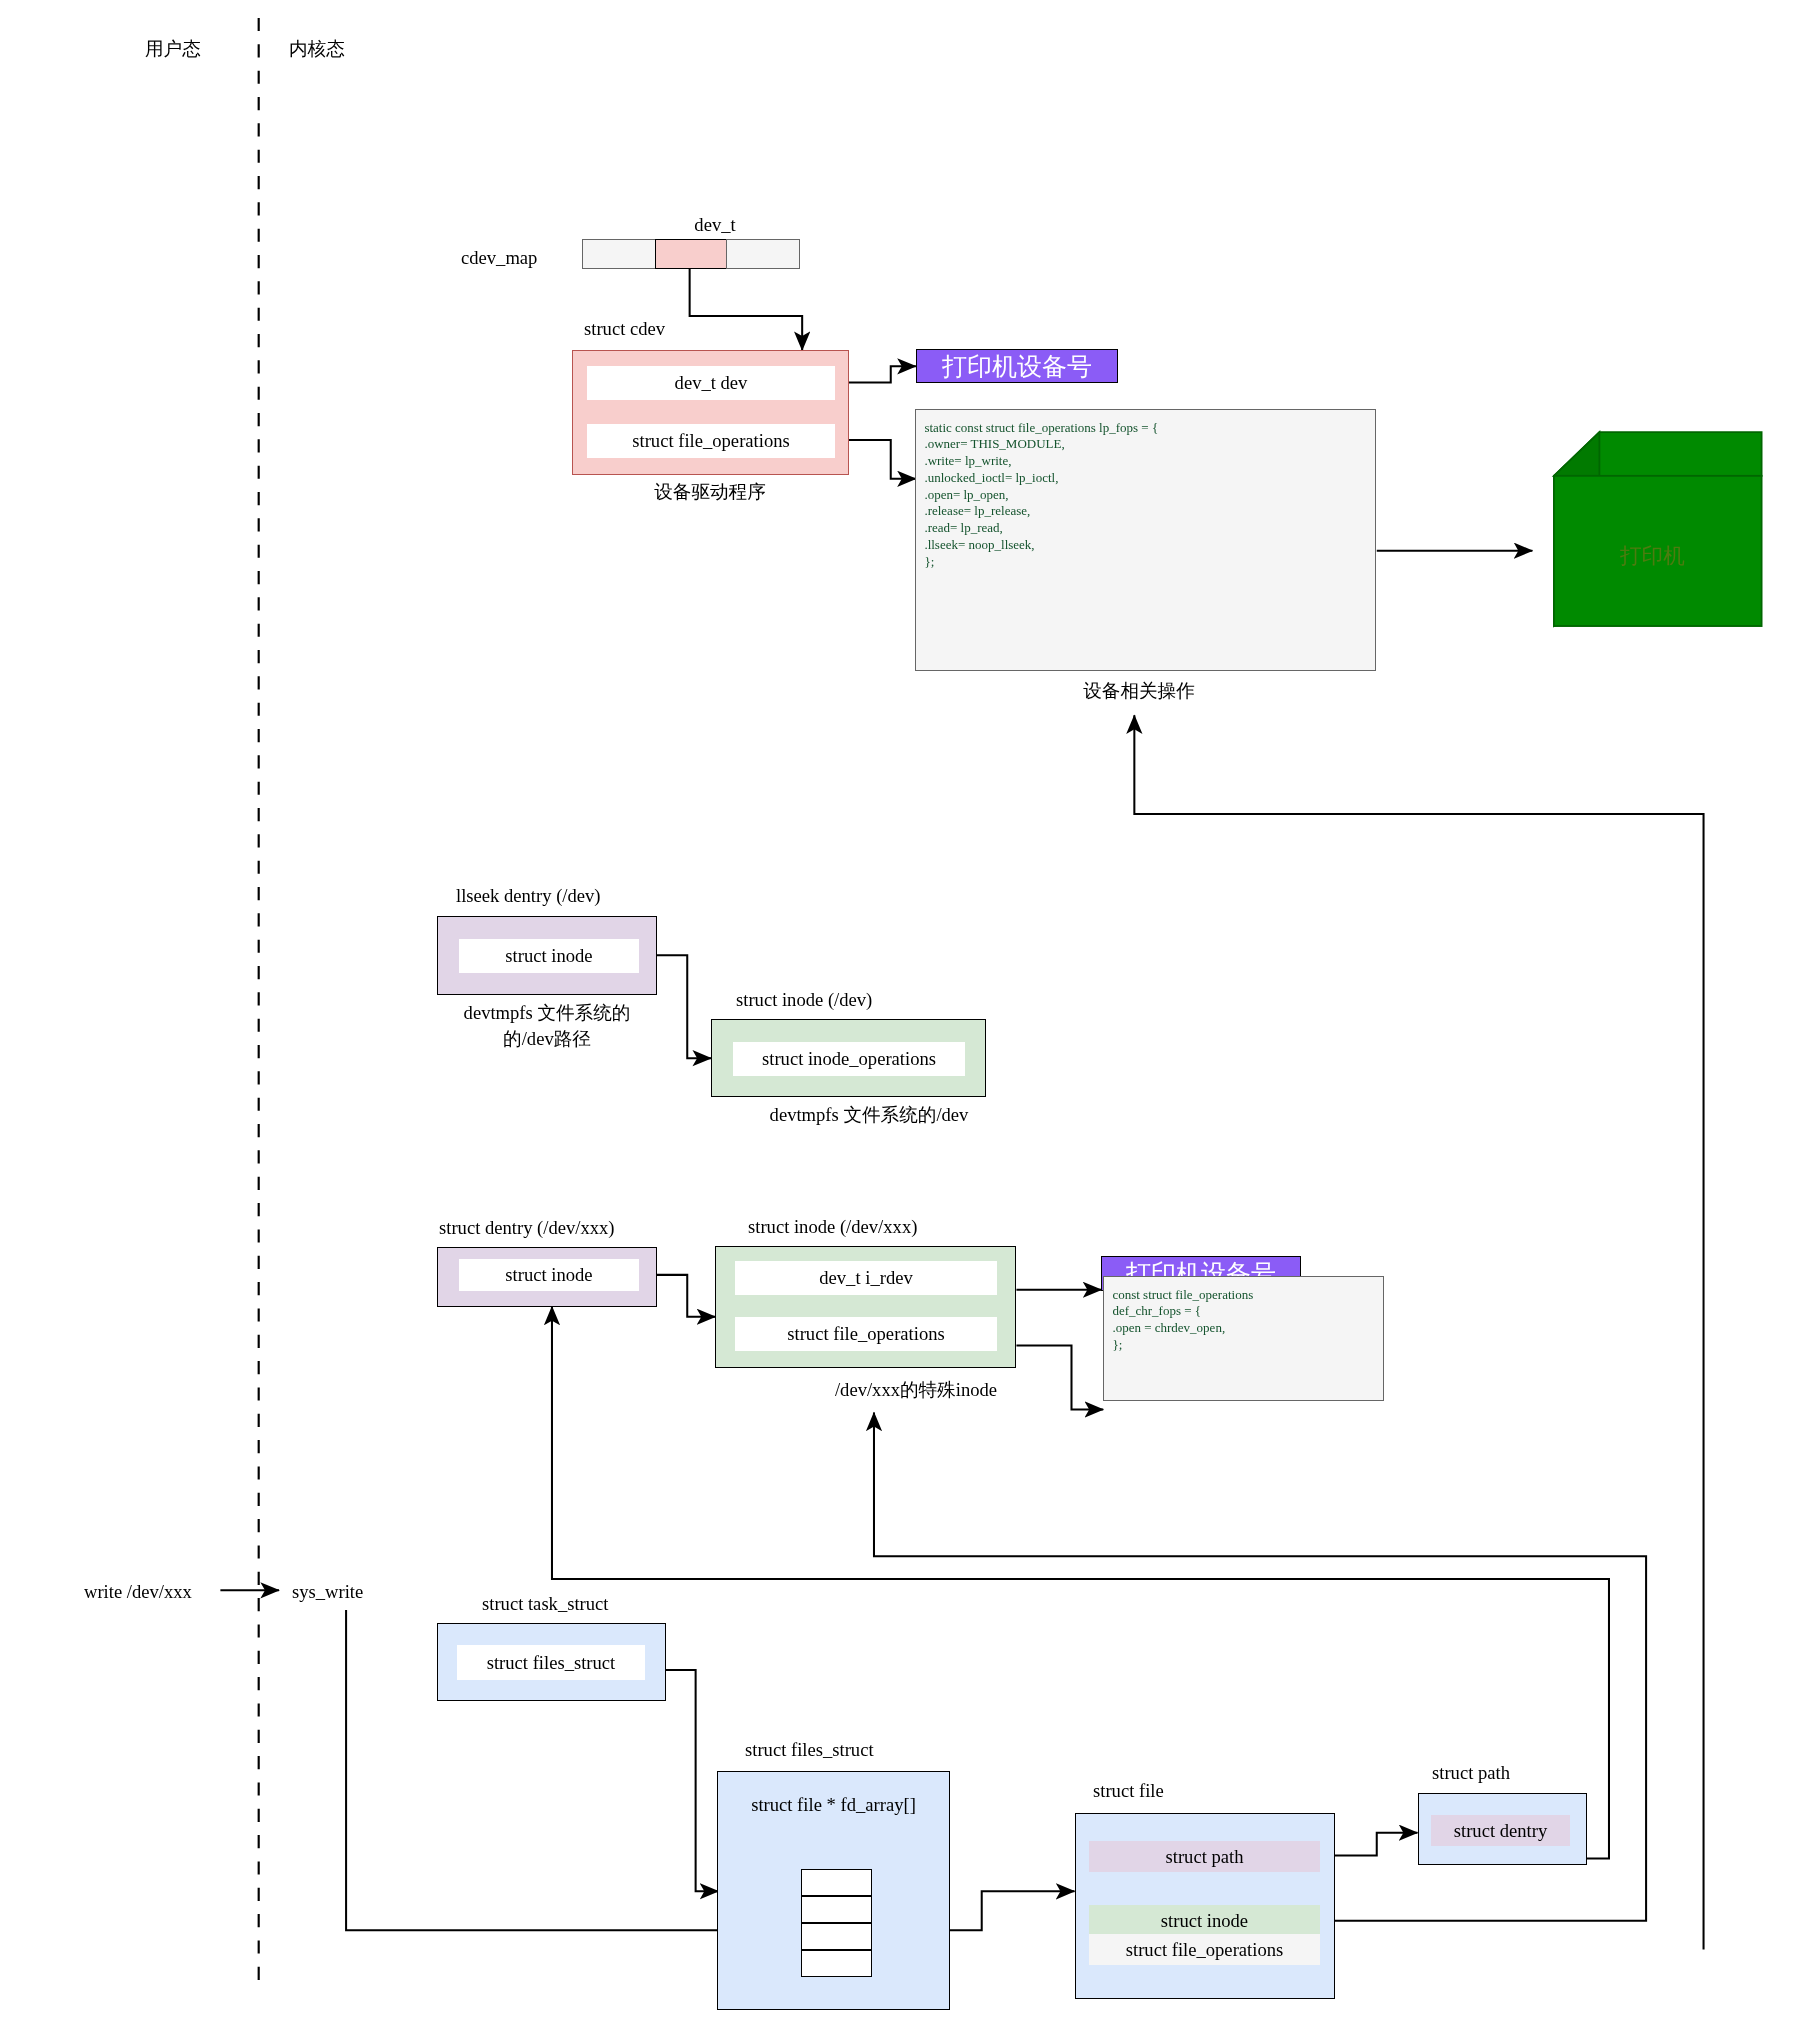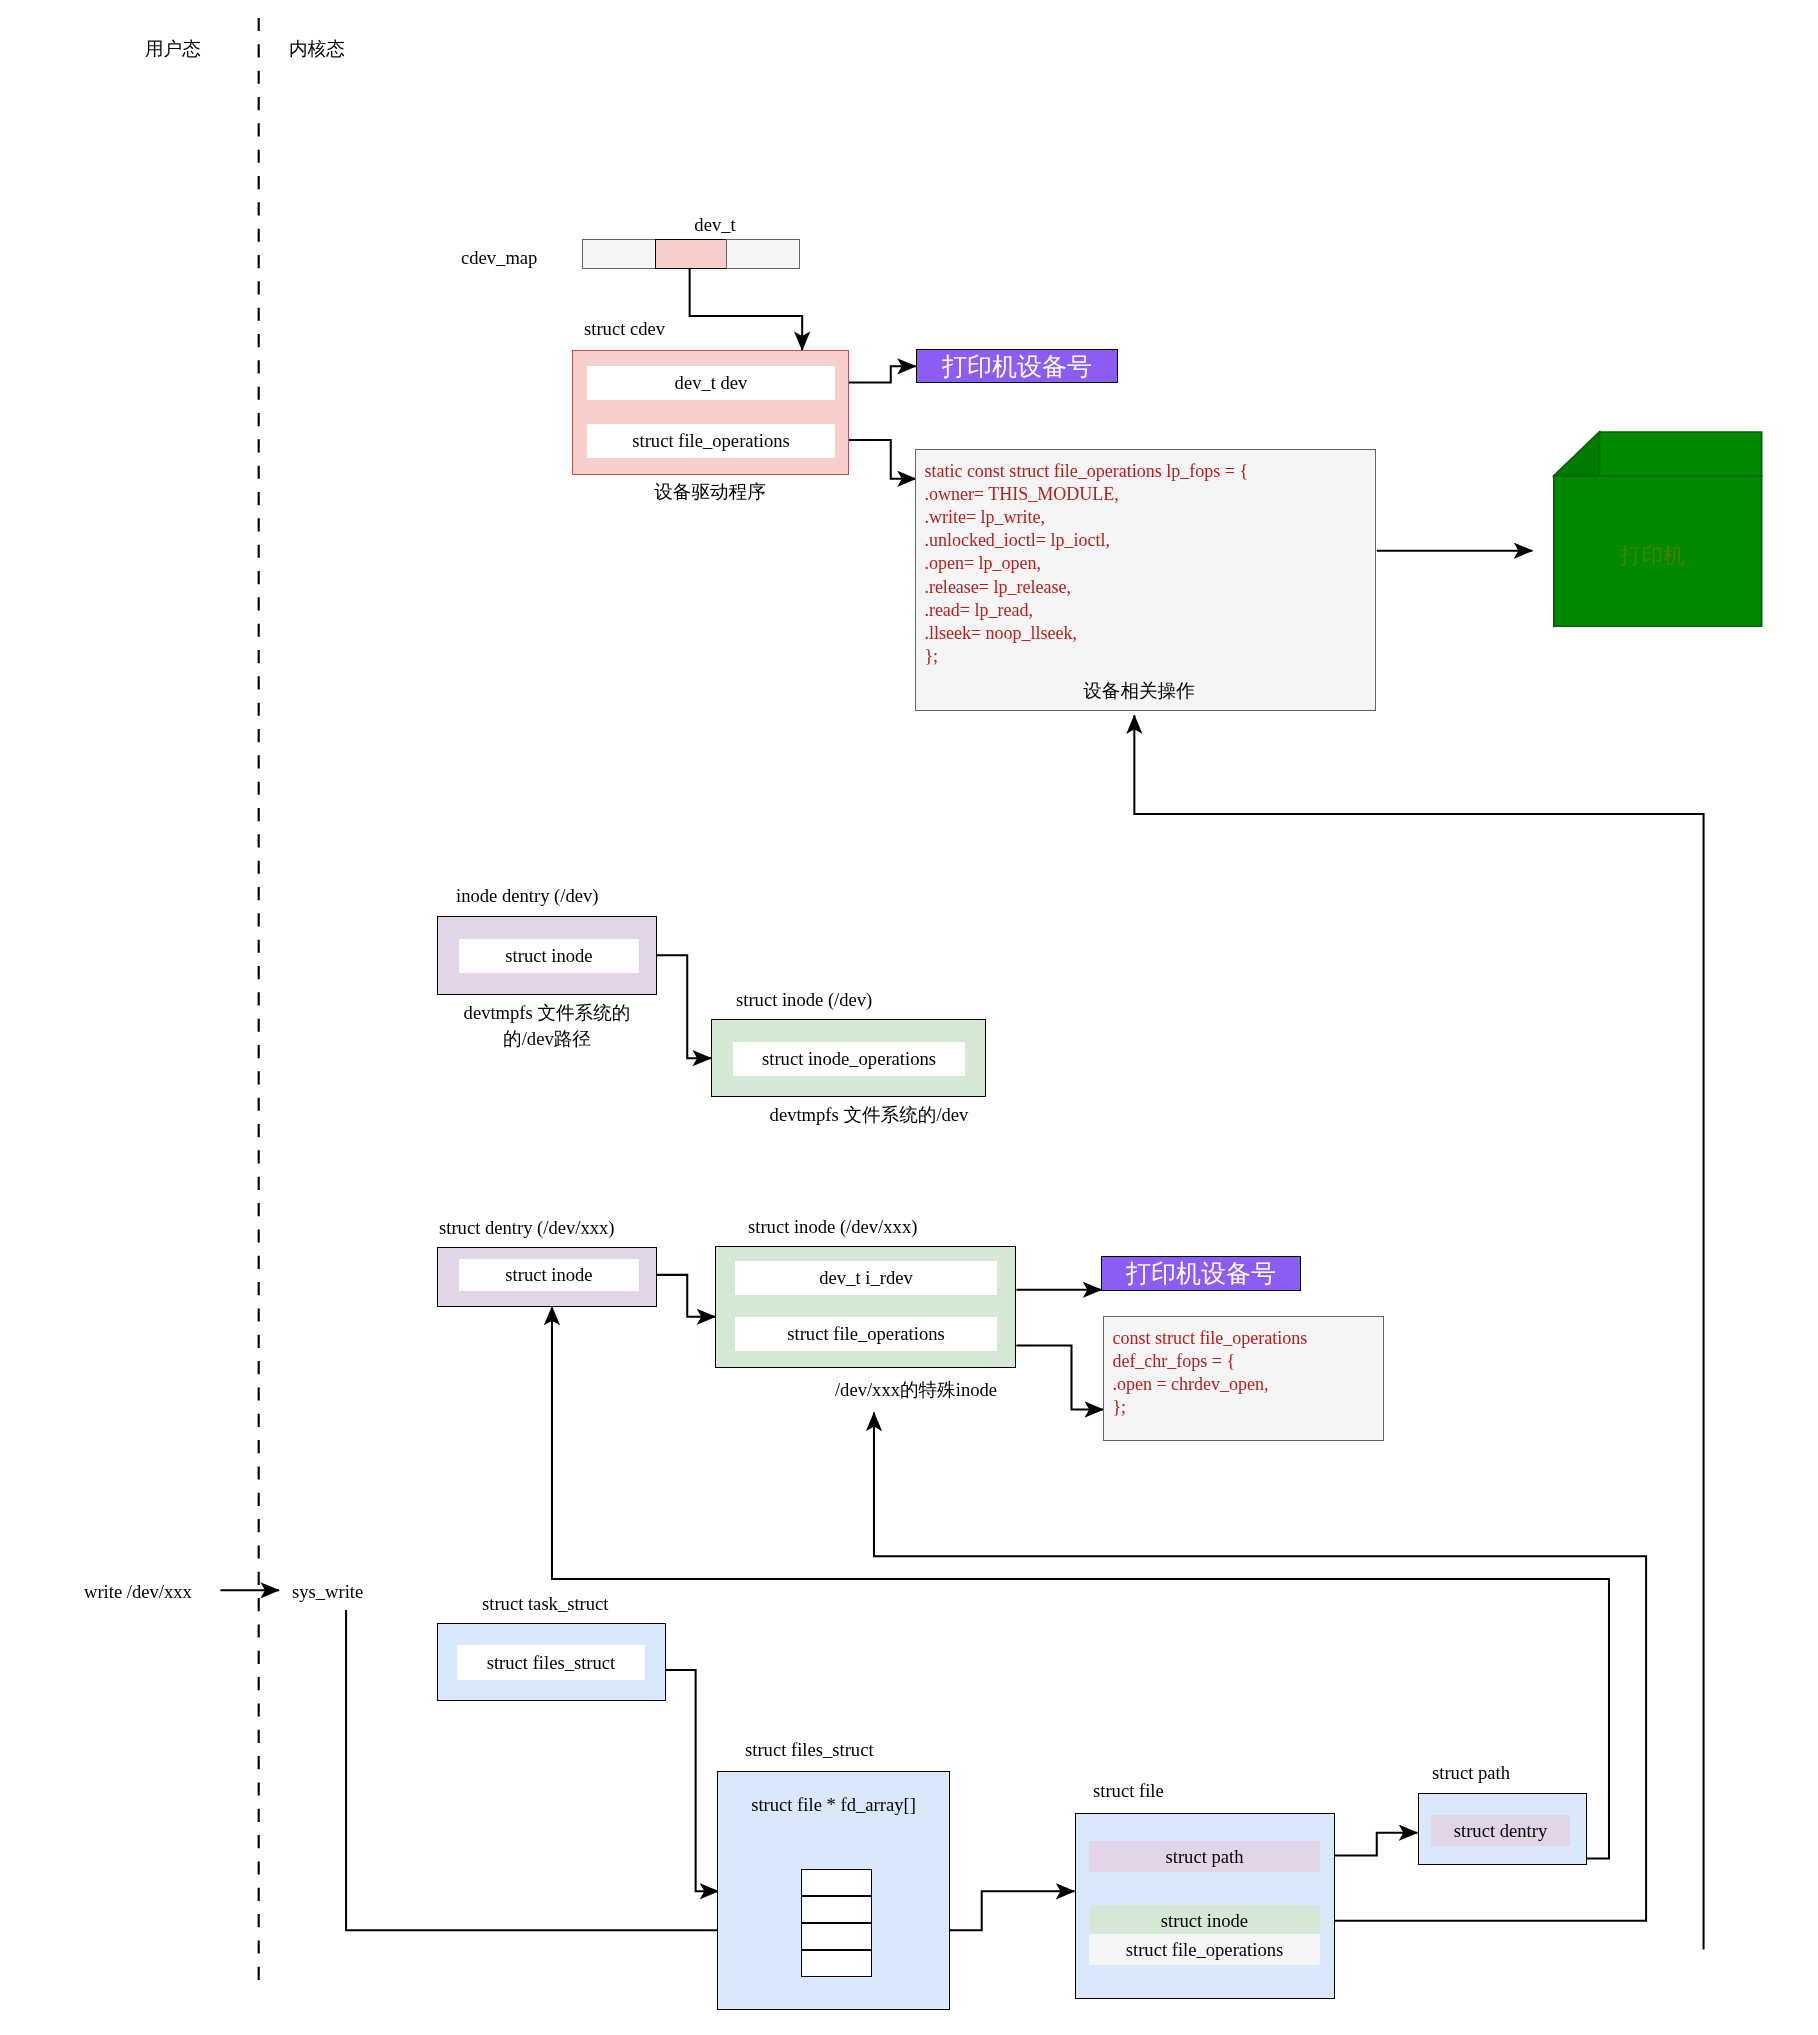--- a/index.html
+++ b/index.html
@@ -86,26 +86,25 @@
     justify-content: center;
     font-size: 25px;
     white-space: nowrap;
   }
 
   .code {
     position: absolute;
     box-sizing: border-box;
     background: #f5f5f5;
     border: 1.8px solid #666666;
-    font-size: 18px;
-    color: #b91c1c;
+    font-size: 13px;
+    color: #14532d;
     padding: 9.6px 7.2px 6px 8.4px;
     line-height: 1.29;
     white-space: pre;
-    margin-top: 40px;
   }
 
   .fdcell {
     position: absolute;
     box-sizing: border-box;
     border: 1.8px solid #000000;
     background: #ffffff;
   }
 
   .printer-label {
@@ -196,21 +195,21 @@
 
   <svg class="svg-layer" style="pointer-events:none;" viewBox="0 0 3037 3400" width="1818" height="2035">
     <g>
       <polygon points="2596,795 2672,722 2943,722 2943,795" fill="#008a00" stroke="#006600" stroke-width="3"></polygon>
       <polygon points="2596,795 2672,722 2672,1015 2596,1046" fill="#017a00" stroke="#006600" stroke-width="3"></polygon>
       <rect x="2596" y="795" width="347" height="251" fill="#008a00" stroke="#006600" stroke-width="3"></rect>
     </g>
   </svg>
   <div class="printer-label" style="left:1620px; top:541px;">打印机</div>
 
-  <div class="lbl" style="left:456px; top:884px;">inode dentry (/dev)</div>
+  <div class="lbl" style="left:456px; top:884px;">llseek dentry (/dev)</div>
   <div class="box purple-box" style="left:437px; top:916px; width:220px; height:79px;"></div>
   <div class="inner white-slot" style="left:459px; top:939px; width:180px; height:34px;">struct inode</div>
   <div class="lbl ctr" style="left:547px; top:1001px;">devtmpfs 文件系统的</div>
   <div class="lbl ctr" style="left:547px; top:1027px;">的/dev路径</div>
 
   <div class="lbl" style="left:736px; top:988px;">struct inode (/dev)</div>
   <div class="box green-box" style="left:711px; top:1019px; width:275px; height:78px;"></div>
   <div class="inner white-slot" style="left:733px; top:1042px; width:232px; height:34px;">struct inode_operations</div>
   <div class="lbl ctr" style="left:869px; top:1103px;">devtmpfs 文件系统的/dev</div>
 

